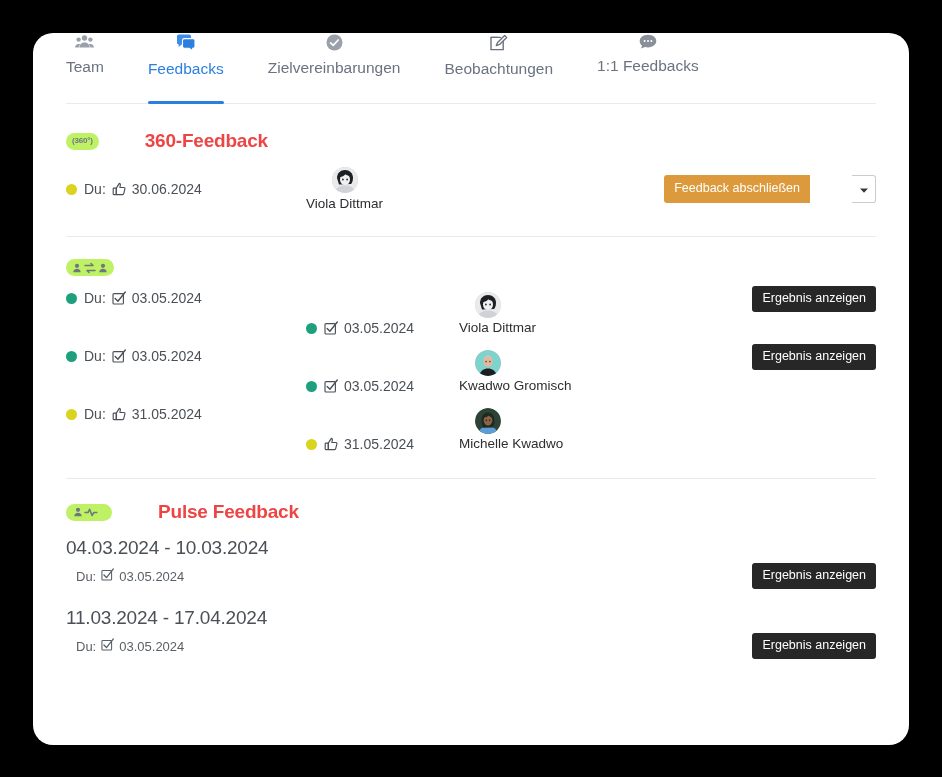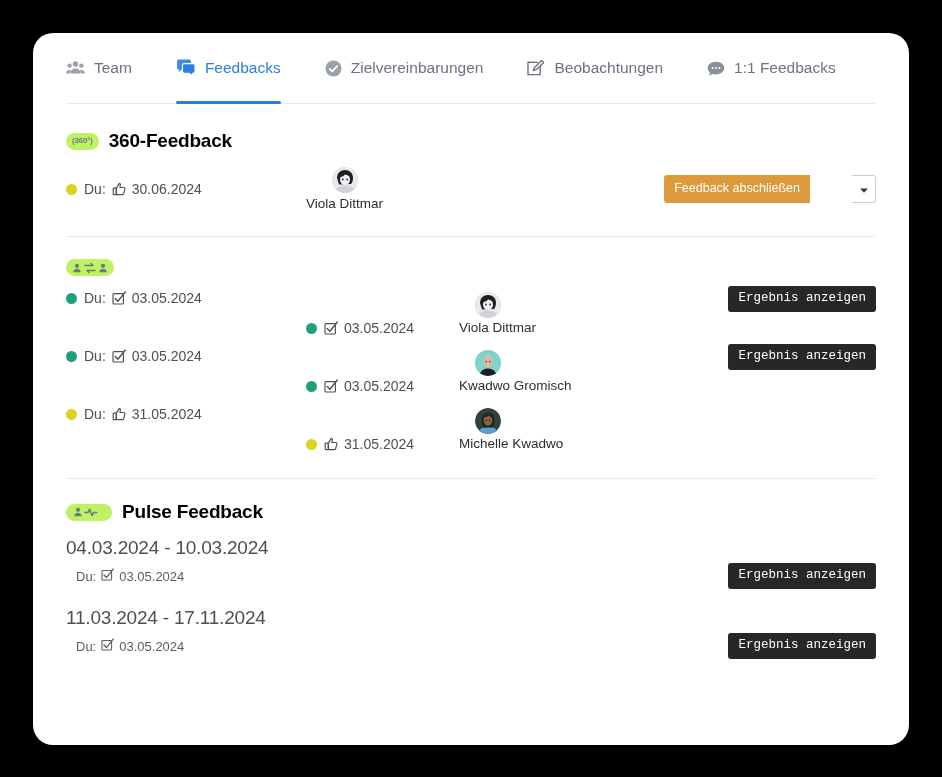--- a/index.html
+++ b/index.html
@@ -17,21 +17,21 @@
   
   .tabs{
     position:relative;height:70px;margin:0 33px;
     display:flex;align-items:center;gap:0px;
     border-bottom:1px solid #e8eaec;
   }
   .tab{
     display:flex;align-items:center;gap:9px;
     height:69px;padding:0 0px;margin-right:44px;
     font-size:15.5px;color:#6b7280;cursor:pointer;
-    position:relative;white-space:nowrap;
+    position:relative;white-space:nowrap;flex-direction:column;
   }
   .tab .lbl{line-height:1;}
   .tab.active{color:#2b7fe0;}
   .tab.active:after{
     content:"";position:absolute;left:0;right:0;bottom:-1px;height:3px;
     background:#2b7fe0;border-radius:2px;
   }
   .tab svg{display:block;}
 
   
@@ -42,42 +42,42 @@
   .pill{
     background:#bef264;border-radius:9px;height:17px;
     display:inline-flex;align-items:center;justify-content:center;
     padding:0 6px;gap:2px;
   }
   .pill svg{display:block;}
   .pill .p360{
     font-size:8px;font-weight:700;color:#6f7680;letter-spacing:-0.2px;
     font-family:"Liberation Sans", sans-serif;line-height:1;
   }
-  .sec-title{font-size:19px;font-weight:bold;color:#000000;letter-spacing:-0.2px;}
+  .sec-title{font-size:19px;font-weight:bold;color:#ef4444;letter-spacing:-0.2px;margin-left:36px;}
   .cell{display:flex;align-items:center;}
 
   .dot{width:11px;height:11px;border-radius:50%;flex:0 0 auto;margin-right:7px;}
   .dot.green{background:#1fa07c;}
   .dot.yellow{background:#d9d41c;}
 
   .meta{font-size:14px;color:#4b5056;display:flex;align-items:center;gap:6px;white-space:nowrap;}
   .meta .du{color:#4b5056;}
   .meta svg{display:block;flex:0 0 auto;}
 
   .person{display:flex;flex-direction:column;align-items:center;gap:3px;}
   .avatar{
     width:26px;height:26px;border-radius:50%;overflow:hidden;
     display:block;background:#cfd3d6;
   }
   .pname{font-size:13.5px;color:#2c2e31;white-space:nowrap;}
 
   .btn-area{display:flex;justify-content:flex-end;align-items:center;}
   .btn-dark{
     background:#272727;color:#ffffff;border:none;border-radius:3px;
-    font-size:12.5px;font-family:Liberation Mono, monospace;
+    font-size:12.5px;font-family:Liberation Sans, sans-serif;
     padding:6px 10px 7px;cursor:pointer;line-height:1;white-space:nowrap;
   }
   .btn-split{display:flex;align-items:stretch;gap:42px;}
   .btn-orange{
     background:#dd9a3c;color:#ffffff;border:none;border-radius:3px 0 0 3px;
     font-size:12.5px;font-family:"Liberation Sans", sans-serif;
     padding:7px 10px 8px;cursor:pointer;line-height:1;white-space:nowrap;
   }
   .btn-caret{
     background:#ffffff;border:1px solid #c9ccd0;border-left:none;
@@ -434,21 +434,21 @@
               <path d="M3.2 7.6l2.7 2.7L13.3 1" fill="none" stroke="#5a6066" stroke-width="1.4" stroke-linecap="round" stroke-linejoin="round"></path>
             </svg>
           </span>
           <span>03.05.2024</span>
         </span>
         <div class="btn-area">
           <button class="btn-dark">Ergebnis anzeigen</button>
         </div>
       </div>
 
-      <div class="pulse-period" style="padding-top:16px;">11.03.2024 - 17.11.2024</div>
+      <div class="pulse-period" style="padding-top:16px;">11.03.2024 - 17.04.2024</div>
       <div class="pulse-row">
         <span class="pulse-meta">
           <span>Du:</span>
           <span>
             <svg width="13" height="13" viewBox="0 0 14 14">
               <rect x="1" y="2.6" width="10.4" height="10.4" rx="1" fill="none" stroke="#5a6066" stroke-width="1.15"></rect>
               <path d="M3.2 7.6l2.7 2.7L13.3 1" fill="none" stroke="#5a6066" stroke-width="1.4" stroke-linecap="round" stroke-linejoin="round"></path>
             </svg>
           </span>
           <span>03.05.2024</span>

